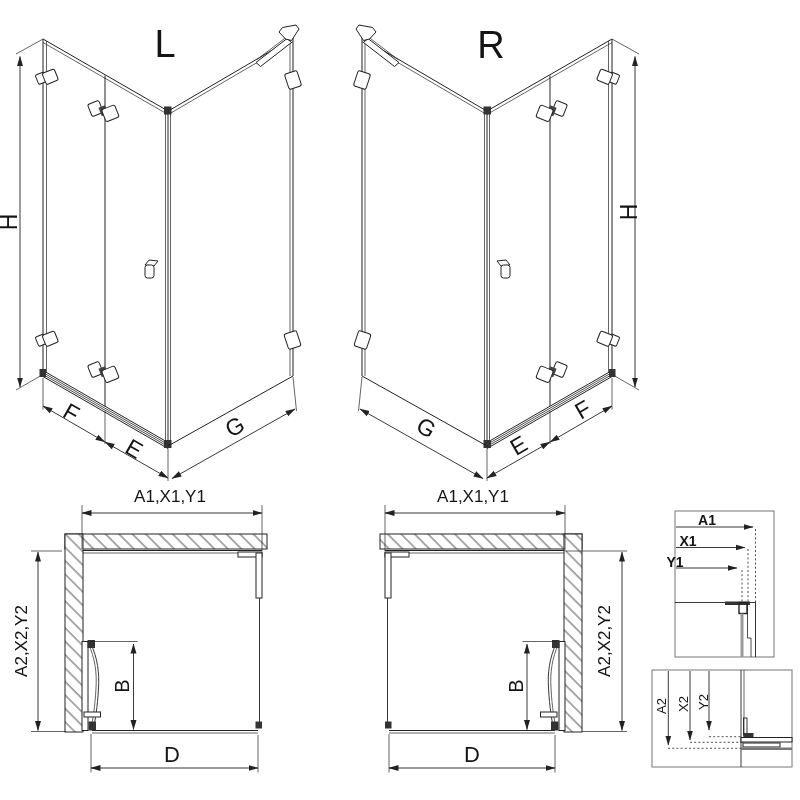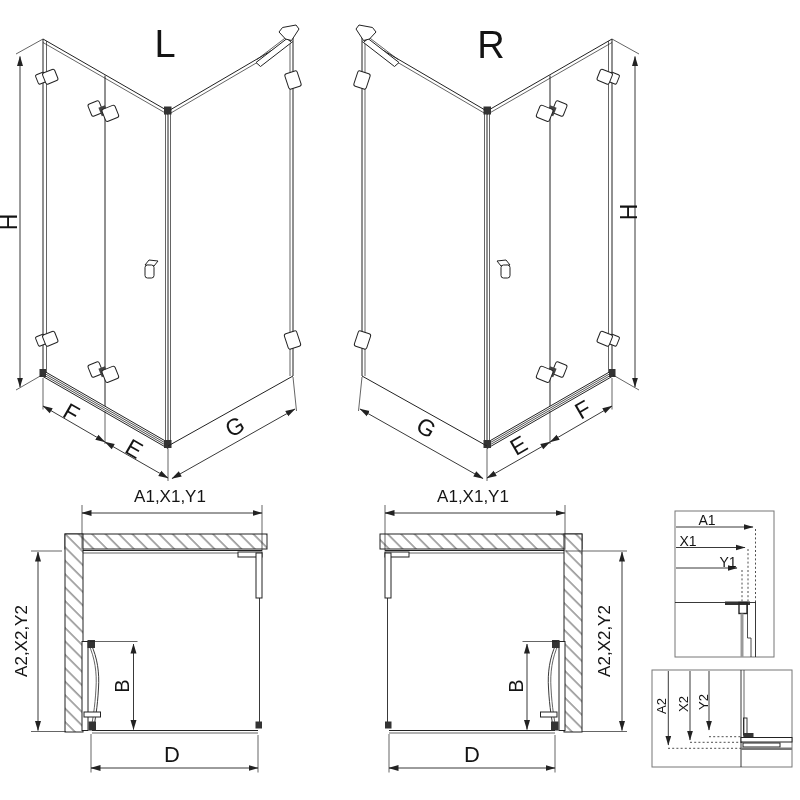--- a/index.html
+++ b/index.html
@@ -9,21 +9,21 @@
   .lbl{position:absolute;white-space:nowrap;color:#141414;line-height:1;
        transform:translate(-50%,-50%);}
   .r-90{transform:translate(-50%,-50%) rotate(-90deg);}
   .r30{transform:translate(-50%,-50%) rotate(30deg);}
   .rm30{transform:translate(-50%,-50%) rotate(-30deg);}
   .big{font-size:38px;}
   .dim{font-size:23px;}
   .plan{font-size:17px;}
   .mid{font-size:20px;}
   .d{font-size:22px;}
-  .det1{font-size:14px;}
+  .det1{font-size:14px;font-weight:bold;}
   .det2{font-size:13px;}
 </style>
 </head>
 <body>
 
 <div id="stage">
 
 <svg width="800" height="800" viewBox="0 0 800 800">
   <defs>
     <marker id="ae" markerWidth="11" markerHeight="8" refX="9.5" refY="4" orient="auto" markerUnits="userSpaceOnUse">
@@ -227,18 +227,18 @@
 <div class="lbl mid r-90" style="left:122px;top:686px">B</div>
 <div class="lbl d" style="left:172px;top:755px">D</div>
 
 <div class="lbl plan" style="left:473px;top:496px">A1,X1,Y1</div>
 <div class="lbl plan r-90" style="left:604px;top:641px">A2,X2,Y2</div>
 <div class="lbl mid r-90" style="left:516px;top:686px">B</div>
 <div class="lbl d" style="left:472px;top:755px">D</div>
 
 <div class="lbl det1" style="left:707px;top:520px">A1</div>
 <div class="lbl det1" style="left:688px;top:541px">X1</div>
-<div class="lbl det1" style="left:728px;top:562px">Y1</div>
+<div class="lbl det1" style="left:675px;top:562px">Y1</div>
 <div class="lbl det2 r-90" style="left:661px;top:706px">A2</div>
 <div class="lbl det2 r-90" style="left:683px;top:704px">X2</div>
 <div class="lbl det2 r-90" style="left:703px;top:702px">Y2</div>
 
 </div>
 
 </body></html>

